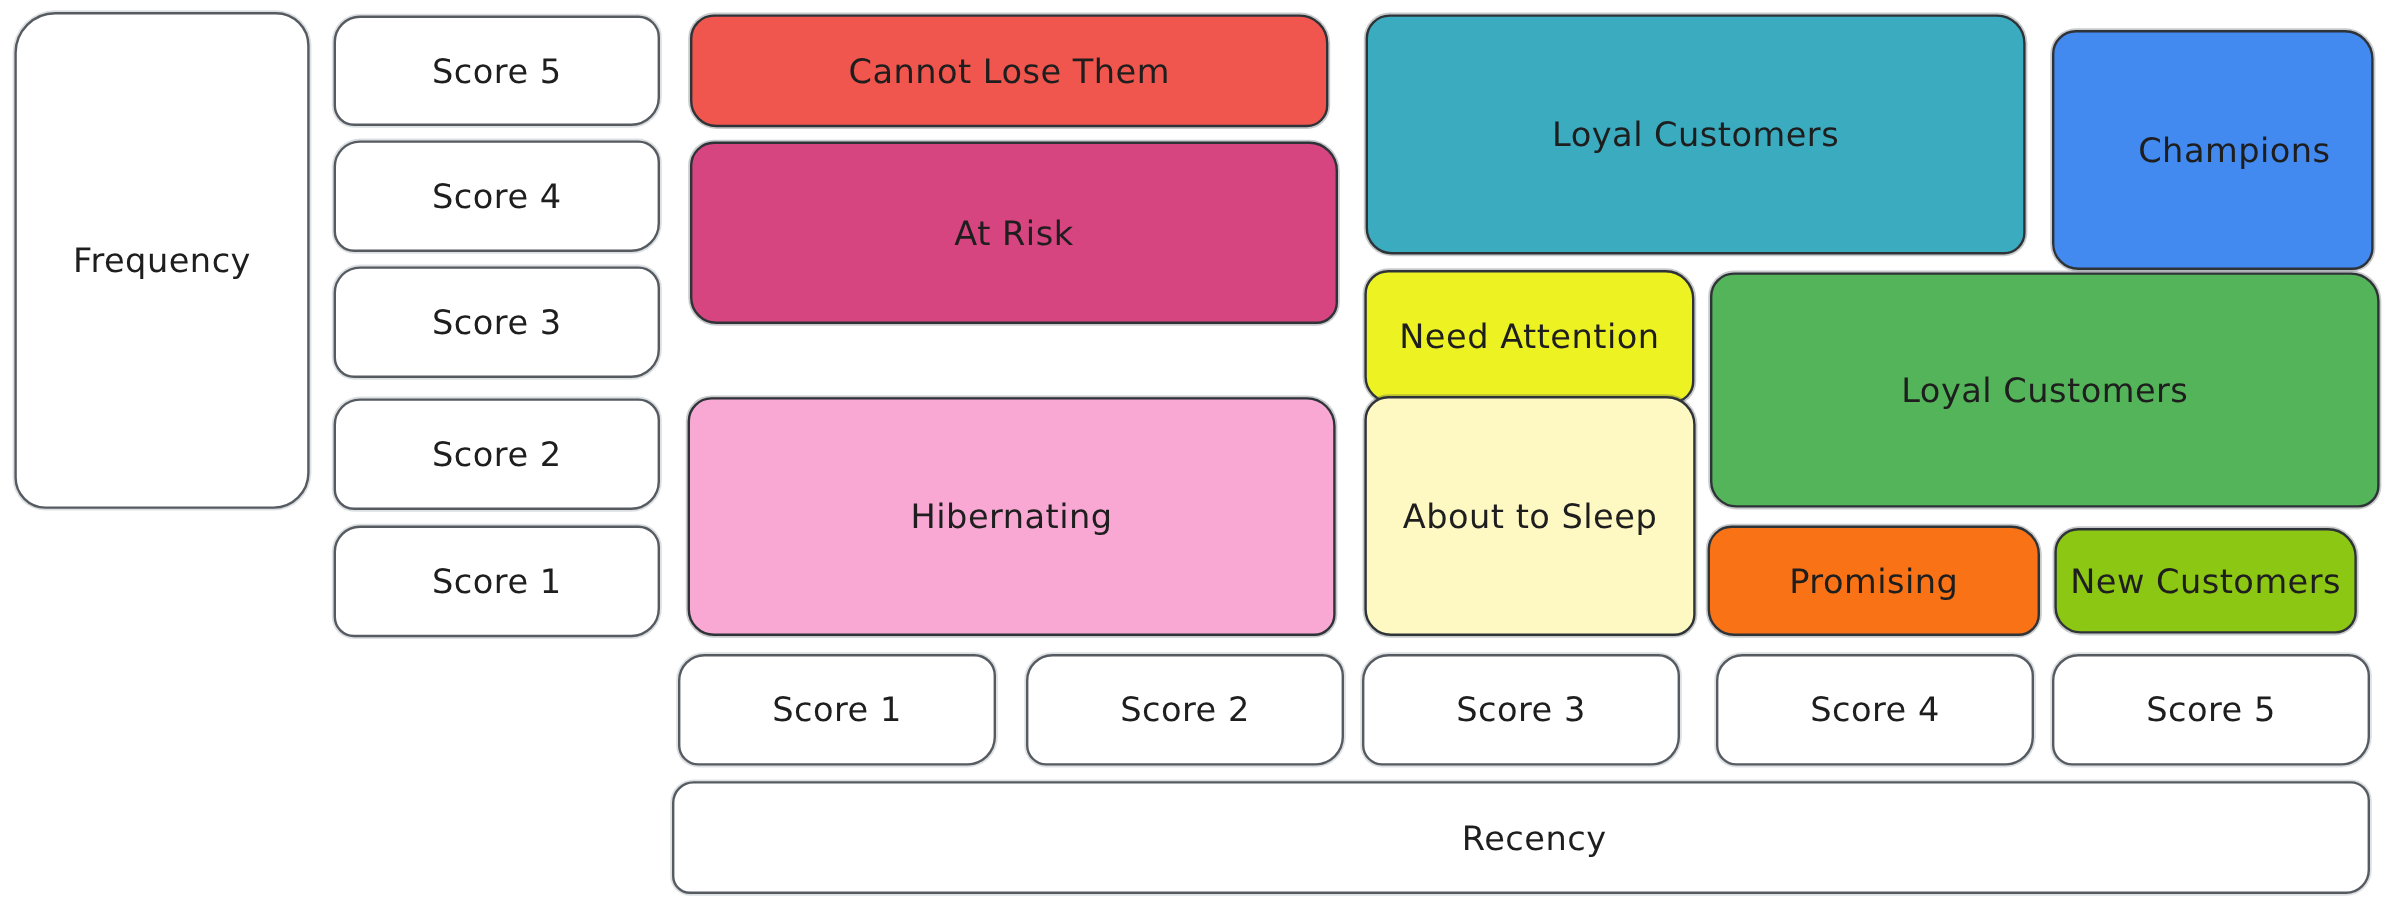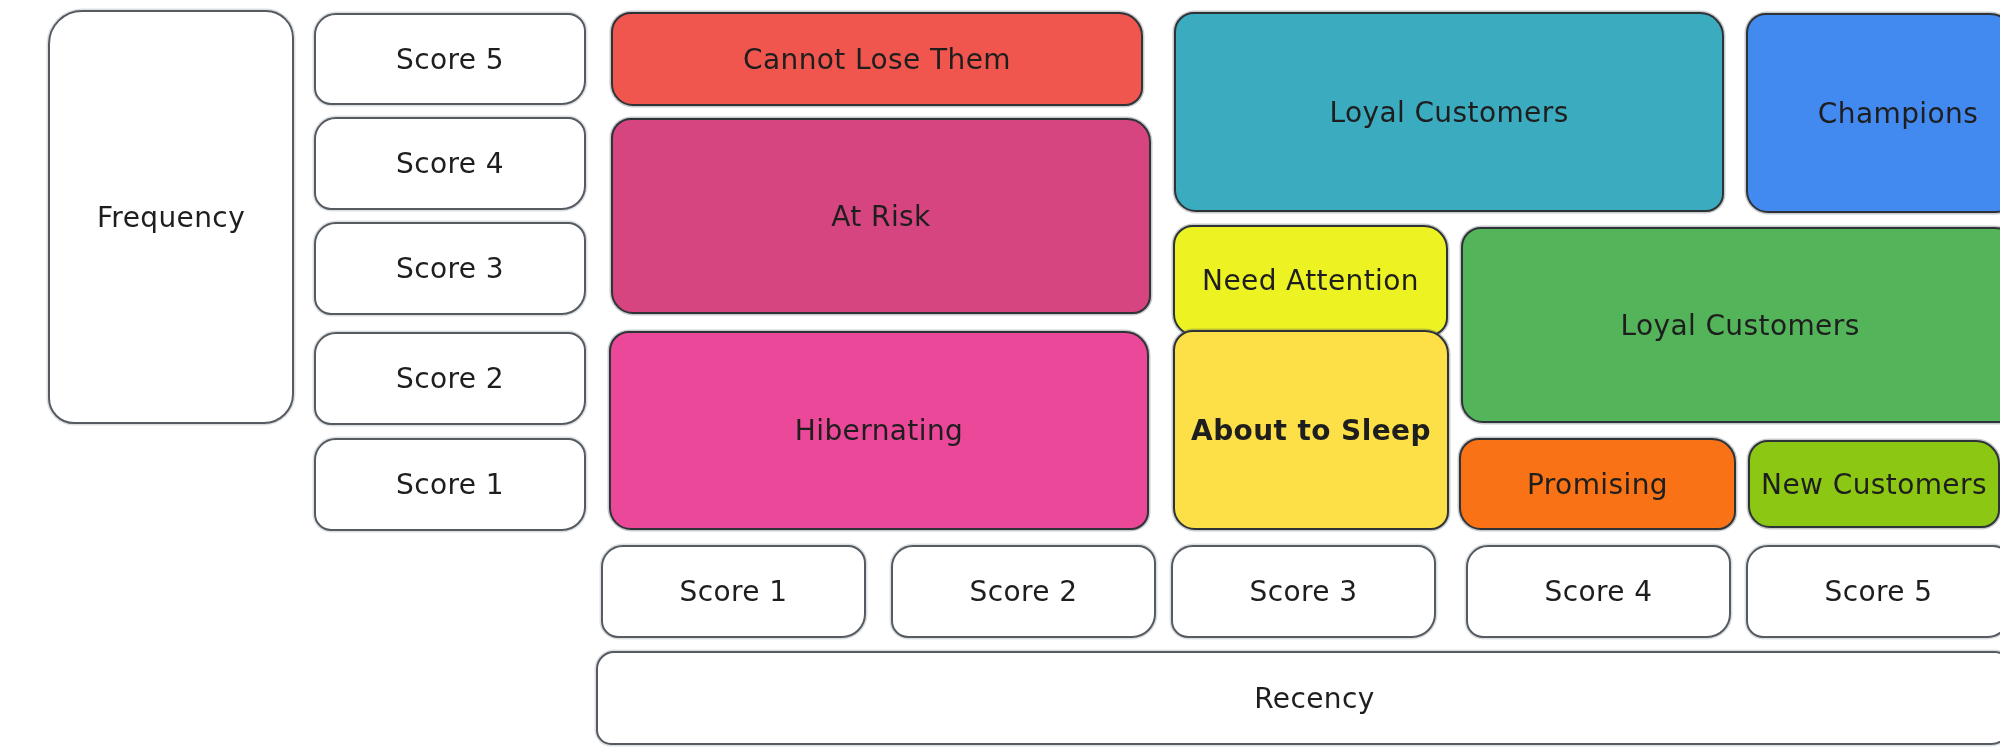--- a/index.html
+++ b/index.html
@@ -4,21 +4,20 @@
 <style>
   html,body{margin:0;padding:0;background:#ffffff;}
   .canvas{
     position:relative;width:2000px;height:753px;background:#ffffff;
     font-family:"DejaVu Sans","Liberation Sans",sans-serif;color:#1e1e1e;overflow:hidden;
   }
   .box{
     position:absolute;display:flex;align-items:center;justify-content:center;
     text-align:center;font-size:28px;letter-spacing:.4px;box-sizing:border-box;
     white-space:nowrap;
-    margin-left:36px;
   }
   
   .plain{
     background:#ffffff;border:2px solid #565b61;
     border-radius:22px 18px 24px 17px;
     box-shadow:0 0 0 1.5px rgba(134,142,150,.28);
   }
   
   .seg{
     border:2.5px solid #2e3338;
@@ -29,26 +28,26 @@
   
   .freq-axis   {left:12px;  top:10px;  width:246px; height:414px; border-radius:34px 28px 30px 26px;}
   .fs-5        {left:278px; top:13px;  width:272px; height:92px;}
   .fs-4        {left:278px; top:117px; width:272px; height:93px;}
   .fs-3        {left:278px; top:222px; width:272px; height:93px;}
   .fs-2        {left:278px; top:332px; width:272px; height:93px;}
   .fs-1        {left:278px; top:438px; width:272px; height:93px;}
 
   
   .seg-cannot      {left:575px;  top:12px;  width:532px; height:94px;}
-  .seg-atrisk      {left:575px;  top:118px; width:540px; height:196px;}
+  .seg-atrisk      {left:575px;  top:118px; width:540px; height:152px;}
   .seg-hibernating {left:573px;  top:331px; width:540px; height:199px;}
   .seg-loyal-top   {left:1138px; top:12px;  width:550px; height:200px;}
   .seg-need        {left:1137px; top:225px; width:275px; height:111px;}
   .seg-sleep       {left:1137px; top:330px; width:276px; height:200px;}
-  .seg-champions   {left:1710px; top:13px;  width:268px; height:200px;padding-left:36px;}
+  .seg-champions   {left:1710px; top:25px;  width:268px; height:200px;padding-left:36px;}
   .seg-loyal-right {left:1425px; top:227px; width:558px; height:196px;}
   .seg-promising   {left:1423px; top:438px; width:277px; height:92px;}
   .seg-newcust     {left:1712px; top:440px; width:252px; height:88px;}
 
   
   .rs-1        {left:565px;  top:545px; width:265px; height:93px;}
   .rs-2        {left:855px;  top:545px; width:265px; height:93px;}
   .rs-3        {left:1135px; top:545px; width:265px; height:93px;}
   .rs-4        {left:1430px; top:545px; width:265px; height:93px;}
   .rs-5        {left:1710px; top:545px; width:265px; height:93px;}
@@ -62,24 +61,24 @@
   <div class="box plain freq-axis">Frequency</div>
 
   <div class="box plain fs-5">Score 5</div>
   <div class="box plain fs-4">Score 4</div>
   <div class="box plain fs-3">Score 3</div>
   <div class="box plain fs-2">Score 2</div>
   <div class="box plain fs-1">Score 1</div>
 
   <div class="box seg seg-cannot" style="background-color: rgb(241, 86, 78);">Cannot Lose Them</div>
   <div class="box seg seg-atrisk" style="background-color: rgb(214, 69, 127);">At Risk</div>
-  <div class="box seg seg-hibernating" style="background-color: #ec4899;">Hibernating</div>
+  <div class="box seg seg-hibernating" style="background-color: #f9a8d4;">Hibernating</div>
   <div class="box seg seg-loyal-top" style="background-color: rgb(59, 172, 191);">Loyal Customers</div>
   <div class="box seg seg-need" style="background-color: rgb(237, 243, 35);">Need Attention</div>
-  <div class="box seg seg-sleep" style="background-color: #fde047; font-weight: bold;">About to Sleep</div>
+  <div class="box seg seg-sleep" style="background-color: #fef9c3;">About to Sleep</div>
   <div class="box seg seg-champions" style="background-color: rgb(66, 137, 240);">Champions</div>
   <div class="box seg seg-loyal-right" style="background-color: rgb(84, 180, 90);">Loyal Customers</div>
   <div class="box seg seg-promising" style="background-color: #f97316;">Promising</div>
   <div class="box seg seg-newcust" style="background-color: rgb(140, 199, 19);">New Customers</div>
 
   <div class="box plain rs-1">Score 1</div>
   <div class="box plain rs-2">Score 2</div>
   <div class="box plain rs-3">Score 3</div>
   <div class="box plain rs-4">Score 4</div>
   <div class="box plain rs-5">Score 5</div>

